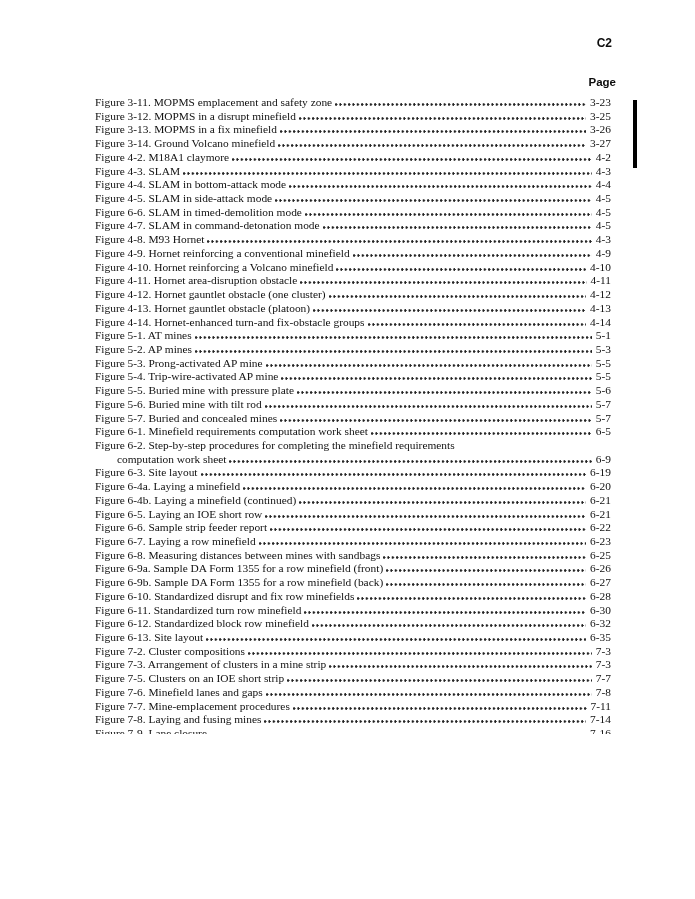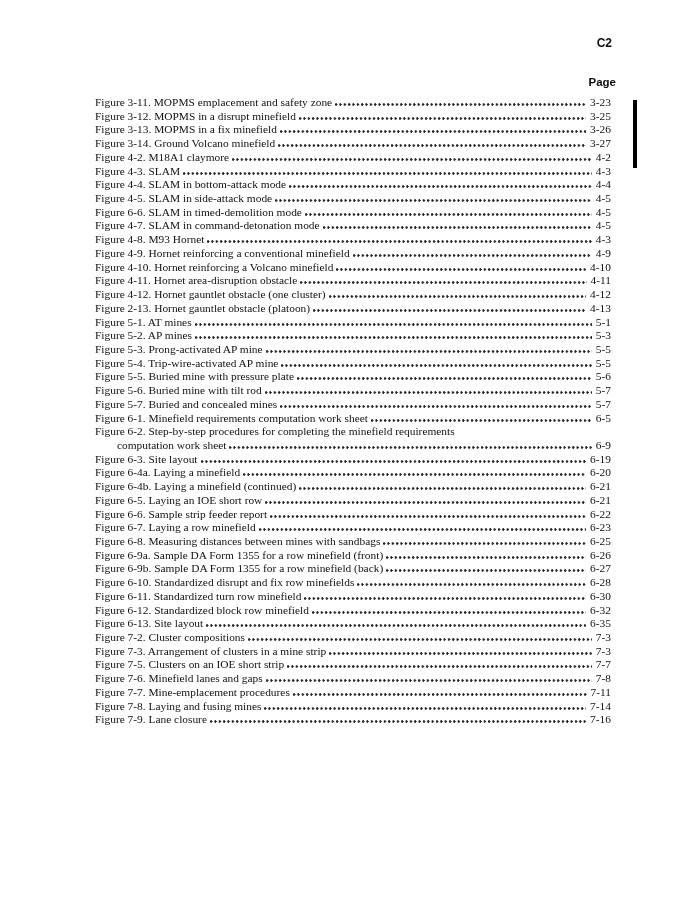--- a/index.html
+++ b/index.html
@@ -158,23 +158,28 @@
         <span class="lbl">Figure 4-11. Hornet area-disruption obstacle</span>
         <span class="leader"></span>
         <span class="pg">4-11</span>
       </div>
       <div class="entry">
         <span class="lbl">Figure 4-12. Hornet gauntlet obstacle (one cluster)</span>
         <span class="leader"></span>
         <span class="pg">4-12</span>
       </div>
       <div class="entry">
-        <span class="lbl">Figure 2-13. Hornet gauntlet obstacle (platoon)</span>
+        <span class="lbl">Figure 4-13. Hornet gauntlet obstacle (platoon)</span>
         <span class="leader"></span>
         <span class="pg">4-13</span>
+      </div>
+      <div class="entry">
+        <span class="lbl">Figure 4-14. Hornet-enhanced turn-and fix-obstacle groups</span>
+        <span class="leader"></span>
+        <span class="pg">4-14</span>
       </div>
       <div class="entry">
         <span class="lbl">Figure 5-1. AT mines</span>
         <span class="leader"></span>
         <span class="pg">5-1</span>
       </div>
       <div class="entry">
         <span class="lbl">Figure 5-2. AP mines</span>
         <span class="leader"></span>
         <span class="pg">5-3</span>

